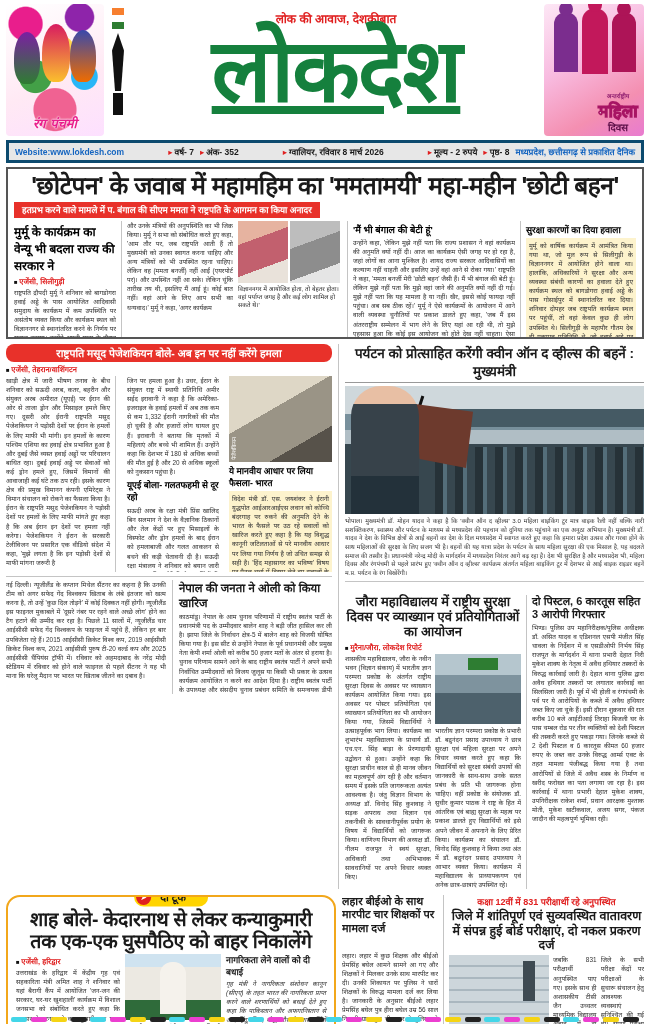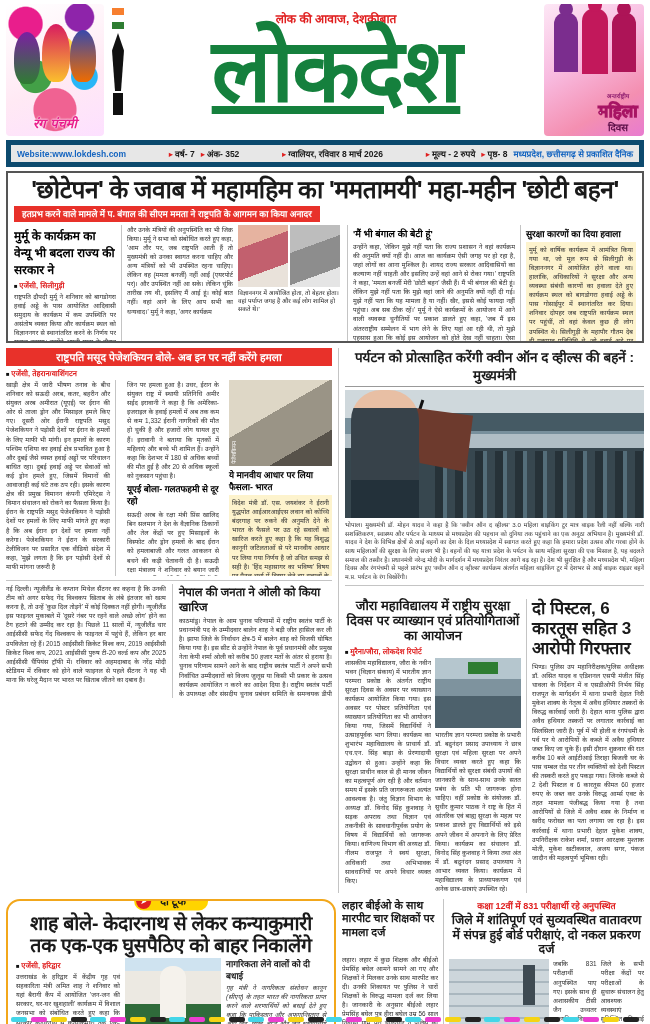--- a/index.html
+++ b/index.html
@@ -48,21 +48,21 @@
   .w2 { width:26px; height:66px; left:38px; top:4px; background:#c2185b; }
   .w3 { width:24px; height:60px; left:68px; top:8px; background:#ad1457; }
   .woman::before { content:""; position:absolute; top:-10px; left:50%; transform:translateX(-50%);
     width:14px; height:14px; border-radius:50%; background:inherit; }
   .ar-cap { position:absolute; left:0; right:0; text-align:center;padding-left:48px; }
   .ar-cap1 { bottom:36px; font-size:6px; color:#8e1d6f; font-weight:bold; }
   .ar-cap2 { bottom:14px; font-size:17px; font-weight:bold; color:#fff; -webkit-text-stroke:1px #a81464; font-family:"DejaVu Serif",serif; }
   .ar-cap3 { bottom:2px; font-size:10px; font-weight:bold; color:#5d1049; }
   
   .infobar {
-    margin-top:4px; background:#e7e7e7; border:5px solid #0c4a6e;
+    margin-top:4px; background:#e7e7e7; border:3px solid #0c4a6e;
     display:flex; align-items:center; gap:6px; padding:3px 6px; font-size:8.5px; font-weight:bold;
   }
   .infobar .blue { color:#1565c0; }
   .infobar .mark::before { content:"▸"; color:#e02020; margin-right:2px; }
   .infobar span { white-space:nowrap; }
   .sp { flex:1; }
   
   .byline { color:#e02020; font-weight:bold; font-size:7.5px; margin:2px 0; }
   .byline::before { content:"■ "; color:#111; font-size:6px; }
   .body-txt { font-size:6.4px; line-height:1.42; text-align:justify; color:#333; }
@@ -83,21 +83,21 @@
   .pic-murmu { width:50px; height:62px; background:linear-gradient(160deg,#e6b3a0 0 30%,#c2606e 30% 70%,#e9e2da 70%); }
   .pic-mamata { width:50px; height:62px; background:linear-gradient(160deg,#bdbdbd 0 35%,#8d8d8d 35% 75%,#e5e5e5 75%); }
   .lc4 { width:168px; flex:none; padding-left:5px; }
   .lc4 .subhead { font-size:9.5px; }
   .lc5 { flex:1; padding-left:5px; }
   .yellow { background:#fdf3cd; padding:3px; }
   
   .mid { display:flex; margin-top:5px; gap:6px; }
   .mid-left { width:326px; flex:none; }
   .mid-right { flex:1; border-left:1px solid #c4c4c4; padding-left:6px; }
-  .iran-strap { background:#e8312a; color:#fff; font-weight:bold; font-size:10.5px; padding:2px 6px; text-align:center; }
+  .iran-strap { background:#e8312a; color:#fff; font-weight:bold; font-size:10.5px; padding:2px 6px; text-align:center;border-radius:8px; }
   .iran-head { font-size:31px; font-weight:bold; line-height:1.02; letter-spacing:-0.5px; margin:4px 0 2px; }
   .iran-cols { display:flex; gap:5px; height:196px; overflow:hidden; margin-top:2px; }
   .ic1 { width:104px; flex:none; }
   .ic2 { width:104px; flex:none; padding-left:11px; }
   .ic2 .subhead { font-size:8.8px; margin:3px 0; }
   .ic3 { flex:1; padding-left:5px; position:relative; }
   .pic-pez { width:100%; height:86px; background:linear-gradient(150deg,#ded7c6 0 40%,#9a9486 40% 75%,#57524a 75%); position:relative; }
   .pez-cap { position:absolute; left:1px; bottom:2px; font-size:5.5px; color:#fff; writing-mode:vertical-rl; transform:rotate(180deg); }
   .ic3 .subhead { font-size:8.8px; margin:3px 0 2px; }
   .two-stories { display:flex; gap:6px; border-top:1px solid #c4c4c4; margin-top:4px; padding-top:3px; height:118px; overflow:hidden; }
@@ -119,21 +119,21 @@
   .queens-cap { font-size:6.2px; line-height:1.4; text-align:justify; color:#333; margin-top:3px; border-bottom:1px solid #c4c4c4; padding-bottom:3px; }
   .sub-band { display:flex; gap:5px; margin-top:13px; }
   .jaura { width:176px; flex:none; }
   .jaura-head { font-size:13px; font-weight:bold; text-align:center; line-height:1.15; }
   .jaura-flex { display:flex; gap:4px; margin-top:2px; }
   .jaura-flex .jc { width:50%; overflow:hidden; }
   .pic-class { width:100%; height:70px; background:linear-gradient(#b5c6ce 0 30%,#7e939e 30% 55%,#4d616c 55%);
     position:relative; }
   .pic-class::after { content:""; position:absolute; top:4px; left:38%; width:30px; height:12px; background:#2e7d32; }
   .pistol { flex:1; border-left:1px solid #c4c4c4; padding-left:5px; }
-  .pistol-head { font-size:17px; font-weight:bold; line-height:1.2; margin-bottom:2px; }
+  .pistol-head { font-size:11px; font-weight:bold; line-height:1.2; margin-bottom:2px; }
   
   .bottom { display:flex; gap:6px; margin-top:6px; height:238px; }
   .dotuk-box { width:330px; flex:none; border:2px solid #f2a71b; border-radius:14px; position:relative; padding:12px 8px 4px; overflow:hidden; }
   .dotuk-badge { position:absolute; top:-1px; left:50%; transform:translate(-50%,-45%);
     background:#ffd400; border-radius:12px; padding:2px 22px 2px 26px; font-weight:bold; font-size:11px; white-space:nowrap; }
   .dotuk-circle { position:absolute; left:2px; top:50%; transform:translateY(-50%);
     width:15px; height:15px; border-radius:50%; background:#e02020; color:#fff; font-size:8px;
     display:flex; align-items:center; justify-content:center; }
   .shah-head { font-size:19.5px; font-weight:bold; text-align:center; line-height:1.1; letter-spacing:-0.3px; }
   .shah-grid { display:flex; gap:5px; margin-top:2px; }

